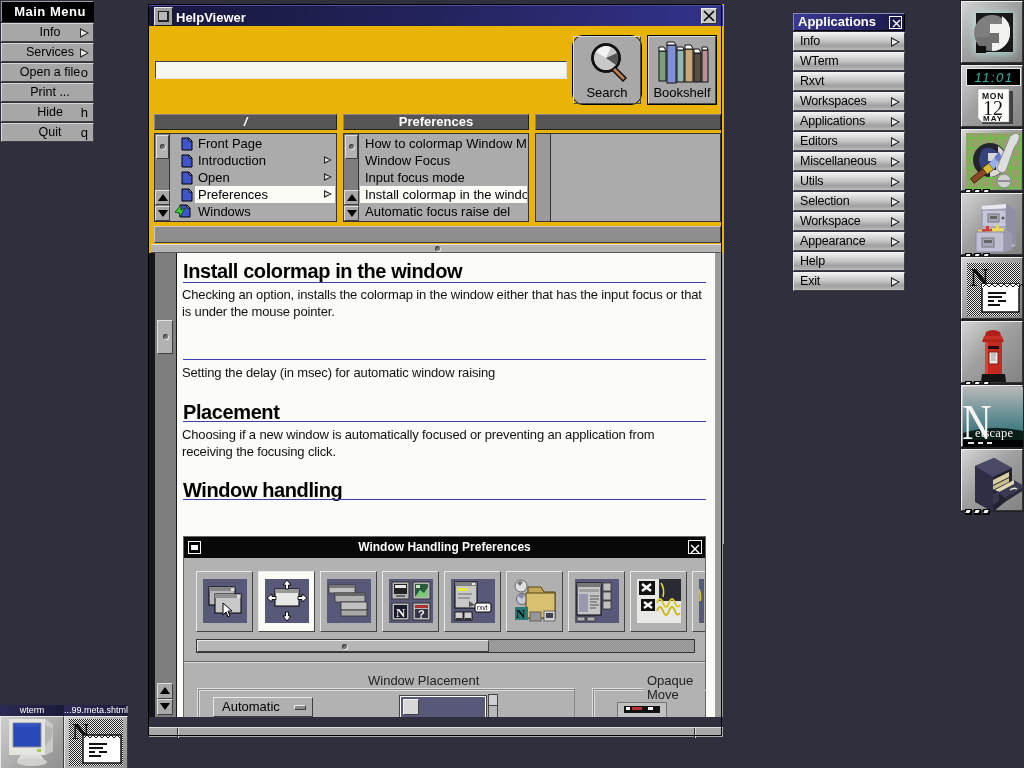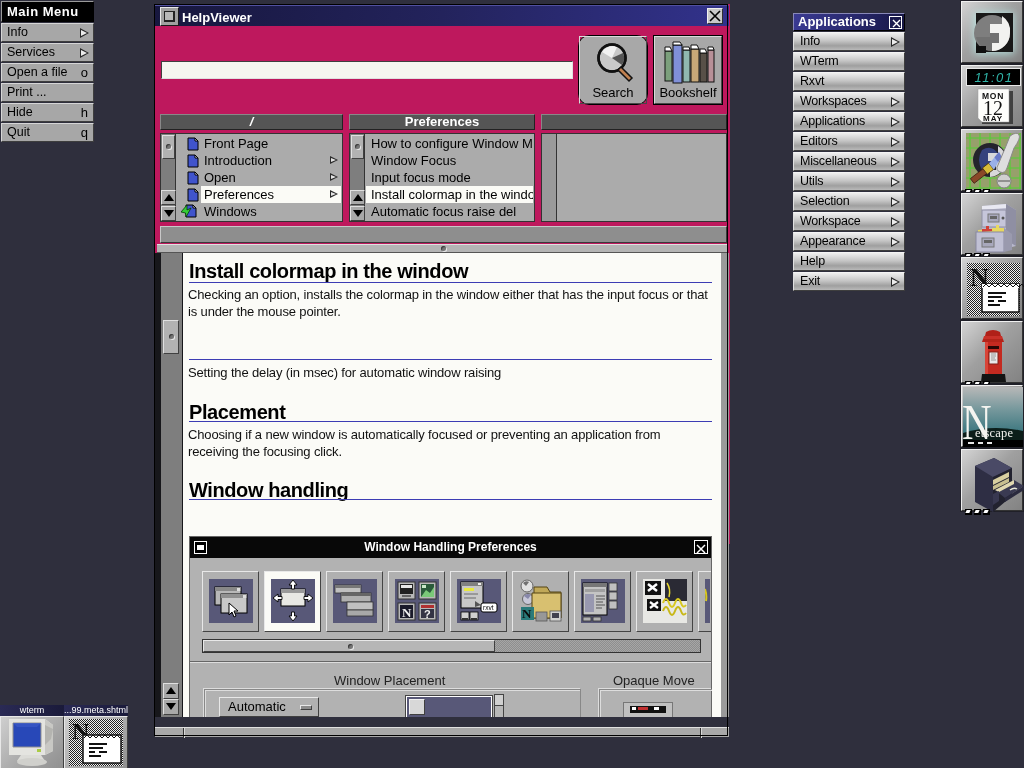--- a/index.html
+++ b/index.html
@@ -1,26 +1,26 @@
 <!DOCTYPE html>
 <html><head><meta charset="utf-8"><style>
 *{margin:0;padding:0;box-sizing:border-box;}
 html,body{width:1024px;height:768px;overflow:hidden;}
 body{background:#2f2f3d;font-family:"Liberation Sans",sans-serif;position:relative;}
 .abs{position:absolute;}
 
-#mainmenu{left:1px;top:1px;width:93px;}
+#mainmenu{left:1px;top:1px;width:93px;text-align:center;}
 .mm-title{height:21px;background:#000;border:1px solid #000;border-top:1px solid #9a9a9a;border-left:1px solid #9a9a9a;color:#fff;font-weight:bold;font-size:13px;line-height:19px;padding-left:5px;letter-spacing:0.5px;}
 .mm-item{height:19px;margin-top:1px;background:#a7a7a7;border-top:1px solid #d6d6d6;border-left:1px solid #d6d6d6;border-right:1px solid #3e3e3e;border-bottom:1px solid #3e3e3e;color:#000;font-size:12.5px;line-height:17px;padding-left:5px;position:relative;}
 .mm-sc{position:absolute;right:5px;top:0;font-size:13px;}
 .tri{position:absolute;right:4px;top:4px;width:9px;height:10px;}
 .tri:before{content:"";position:absolute;left:0;top:0;border-top:5px solid transparent;border-bottom:5px solid transparent;border-left:9px solid #2a2a2a;}
 .tri:after{content:"";position:absolute;left:1px;top:2px;border-top:3px solid transparent;border-bottom:3px solid transparent;border-left:6px solid #ececec;}
 
-#win{left:154px;top:4px;width:576px;height:540px;background:#be185d;}
+#win{left:148px;top:4px;width:576px;height:540px;background:#eab308;}
 #winborder{left:0;top:0;width:574px;height:732px;border:1px solid #000;z-index:50;pointer-events:none;}
 #wtitle{left:1px;top:1px;width:574px;height:21px;background:linear-gradient(97deg,#17173e 0%,#23235c 50%,#32328c 100%);border-top:1px solid #5050a0;box-sizing:border-box;}
 #wtitle .lbl{position:absolute;left:27px;top:4px;color:#fff;font-weight:bold;font-size:13px;}
 .minibtn{left:5px;top:1px;width:19px;height:19px;background:#a0a0a0;border-top:1px solid #e8e8e8;border-left:1px solid #e8e8e8;border-right:1px solid #1a1a1a;border-bottom:1px solid #1a1a1a;}
 .minibtn .in{position:absolute;left:3px;top:3px;width:11px;height:11px;background:#b8b8b8;border:1px solid #222;border-right:2px solid #222;border-bottom:2px solid #222;}
 .closebtn{width:16px;height:16px;background:#c8c8c8;border-top:1px solid #f0f0f0;border-left:1px solid #f0f0f0;border-right:1px solid #303030;border-bottom:1px solid #303030;color:#000;}
 .closebtn svg{display:block}
 
 #sfield{left:7px;top:57px;width:412px;height:18px;background:#f6f6f0;border-top:1px solid #404040;border-left:1px solid #404040;border-right:1px solid #e0e0e0;border-bottom:1px solid #e0e0e0;}
 .bigbtn{width:70px;height:70px;background:#a8a8a8;border:1px solid #000;}
@@ -67,21 +67,21 @@
 #shot .tbtn{position:absolute;left:4px;top:4px;width:13px;height:13px;border:1px solid #fff;background:#000;}
 #shot .tbtn div{margin:3px auto 0;width:7px;height:5px;background:#fff;}
 #shot .xbtn{position:absolute;right:3px;top:3px;width:14px;height:14px;border:1px solid #fff;background:#000;color:#fff;}
 .tile{position:absolute;top:34px;width:57px;height:61px;background:#b0b0b0;border-top:1px solid #e8e8e8;border-left:1px solid #e8e8e8;border-right:1px solid #444;border-bottom:1px solid #444;}
 .tile.sel{background:#fbfbf6;}
 .tile .icon{position:absolute;left:6px;top:7px;width:44px;height:44px;background:#585878;}
 #hscroll{position:absolute;left:12px;top:102px;width:499px;height:14px;background:repeating-conic-gradient(#a6a6a6 0% 25%, #8e8e8e 0% 50%) 0 0/2px 2px;border:1px solid #333;}
 #hscroll .hknob{position:absolute;left:0px;top:0px;width:292px;height:12px;background:#b6b6b6;border-top:1px solid #e8e8e8;border-left:1px solid #e8e8e8;border-right:1px solid #404040;border-bottom:1px solid #404040;}
 #sep{position:absolute;left:0px;top:124px;width:521px;height:2px;border-top:1px solid #666;border-bottom:1px solid #ddd;}
 .gbox{position:absolute;border:1px solid #888;box-shadow:1px 1px 0 #ddd inset, -1px -1px 0 #ddd;}
-.glabel{position:absolute;font-size:13px;line-height:14px;color:#222;background:#b2b2b2;padding:0 4px;z-index:2;}
+.glabel{position:absolute;font-size:13px;line-height:14px;color:#222;background:#b2b2b2;padding:0 4px;z-index:2;margin-left:40px;}
 .popup{position:absolute;background:#b0b0b0;border-top:1px solid #e8e8e8;border-left:1px solid #e8e8e8;border-right:1px solid #404040;border-bottom:1px solid #404040;font-size:13px;color:#000;padding-left:8px;line-height:18px;}
 .popmark{position:absolute;right:6px;top:7px;width:12px;height:5px;background:#8c8c8c;border-top:1px solid #e8e8e8;border-left:1px solid #e8e8e8;border-right:1px solid #404040;border-bottom:1px solid #404040;}
 
 #appmenu{left:793px;top:13px;width:112px;}
 .am-title{height:18px;background:linear-gradient(97deg,#3a3a92 0%,#28286c 55%,#161644 100%);border:1px solid #000;border-top:1px solid #8888b8;border-left:1px solid #8888b8;color:#fff;font-weight:bold;font-size:13px;line-height:16px;padding-left:4px;position:relative;}
 .am-x{position:absolute;right:2px;top:2px;width:13px;height:13px;border:1px solid #fff;color:#fff;}
 .am-item{height:19px;margin-top:1px;background:linear-gradient(#efefef 0%,#c6c6c6 45%,#9f9f9f 75%,#b9b9b9 100%);border-top:1px solid #f4f4f4;border-left:1px solid #e0e0e0;border-right:1px solid #3e3e3e;border-bottom:1px solid #3e3e3e;color:#000;font-size:12.5px;line-height:17px;padding-left:6px;position:relative;}
 .am-item{letter-spacing:-0.2px;}
 
 .dock{left:960px;width:64px;height:64px;background:#202028;}
@@ -217,21 +217,21 @@
           <div class="dimple" style="left:3px;top:8px;"></div>
         </div>
       <div class="sarrow up" style="top:56px;">
           <div></div>
         </div>
       <div class="sarrow down" style="top:72px;">
           <div></div>
         </div>
     </div>
     <div class="row" style="top:1px;">
-        <span class="tx2">How to configure Window M</span>
+        <span class="tx2">How to colormap Window M</span>
       </div>
     <div class="row" style="top:18px;">
         <span class="tx2">Window Focus</span>
       </div>
     <div class="row" style="top:35px;">
         <span class="tx2">Input focus mode</span>
       </div>
     <div class="row sel" style="top:52px;">
         <span class="tx2">Install colormap in the windo</span>
       </div>

